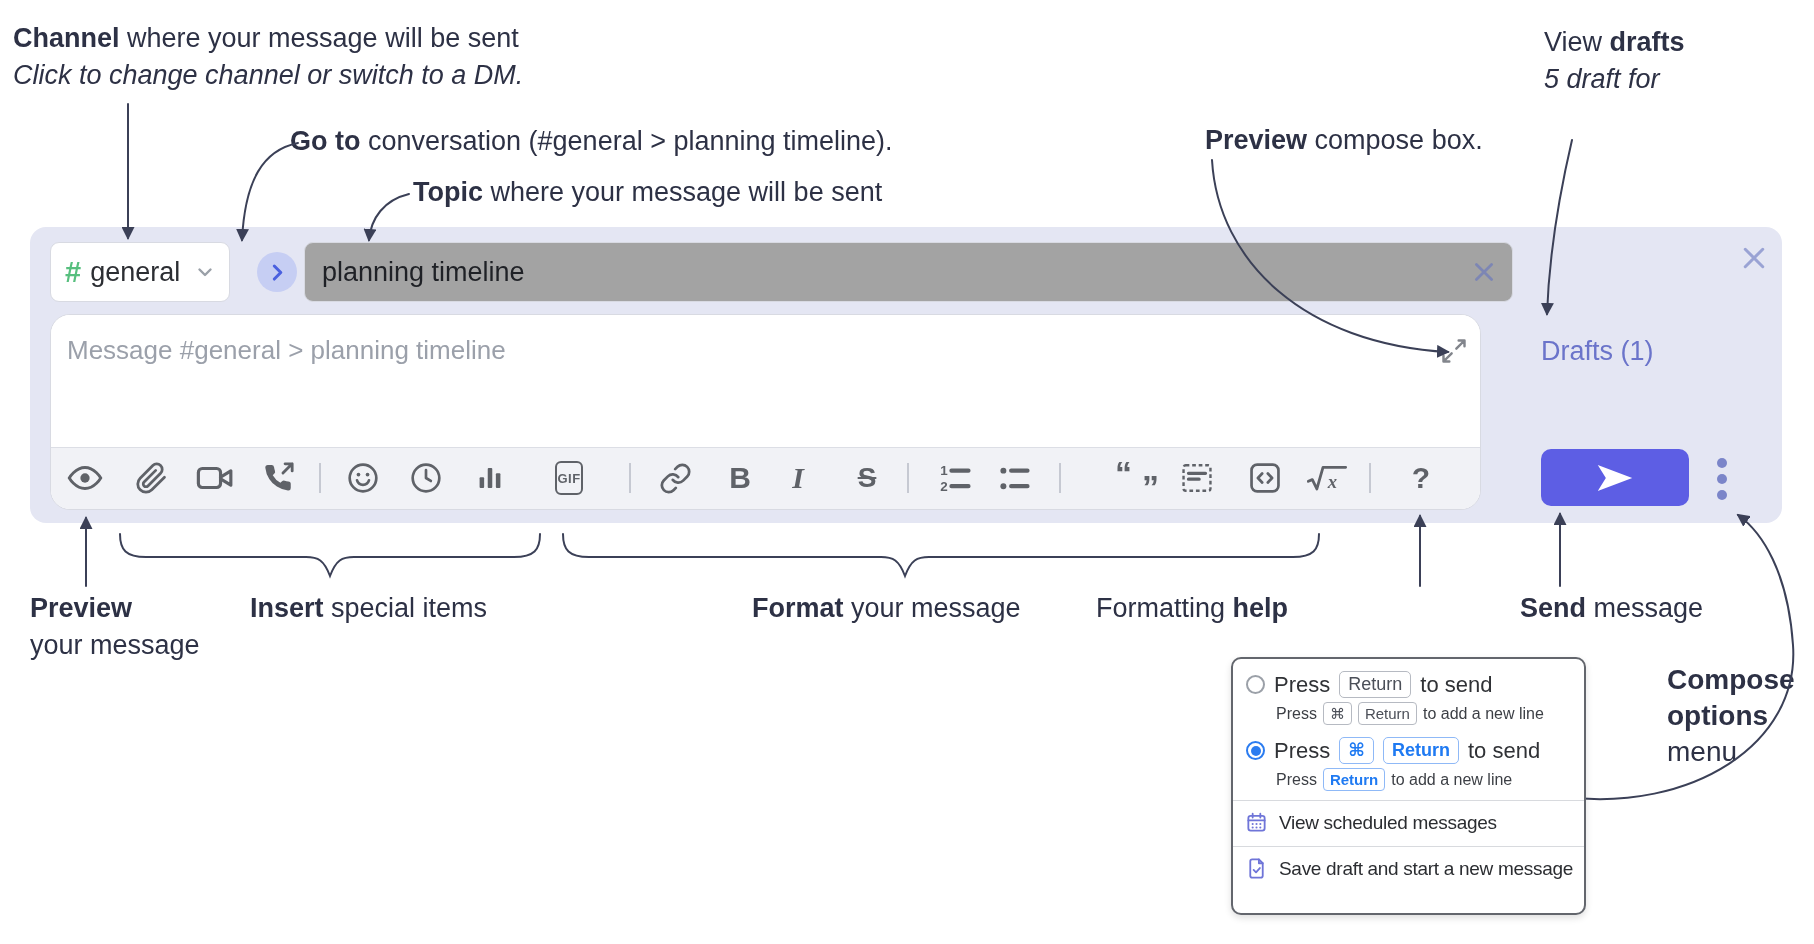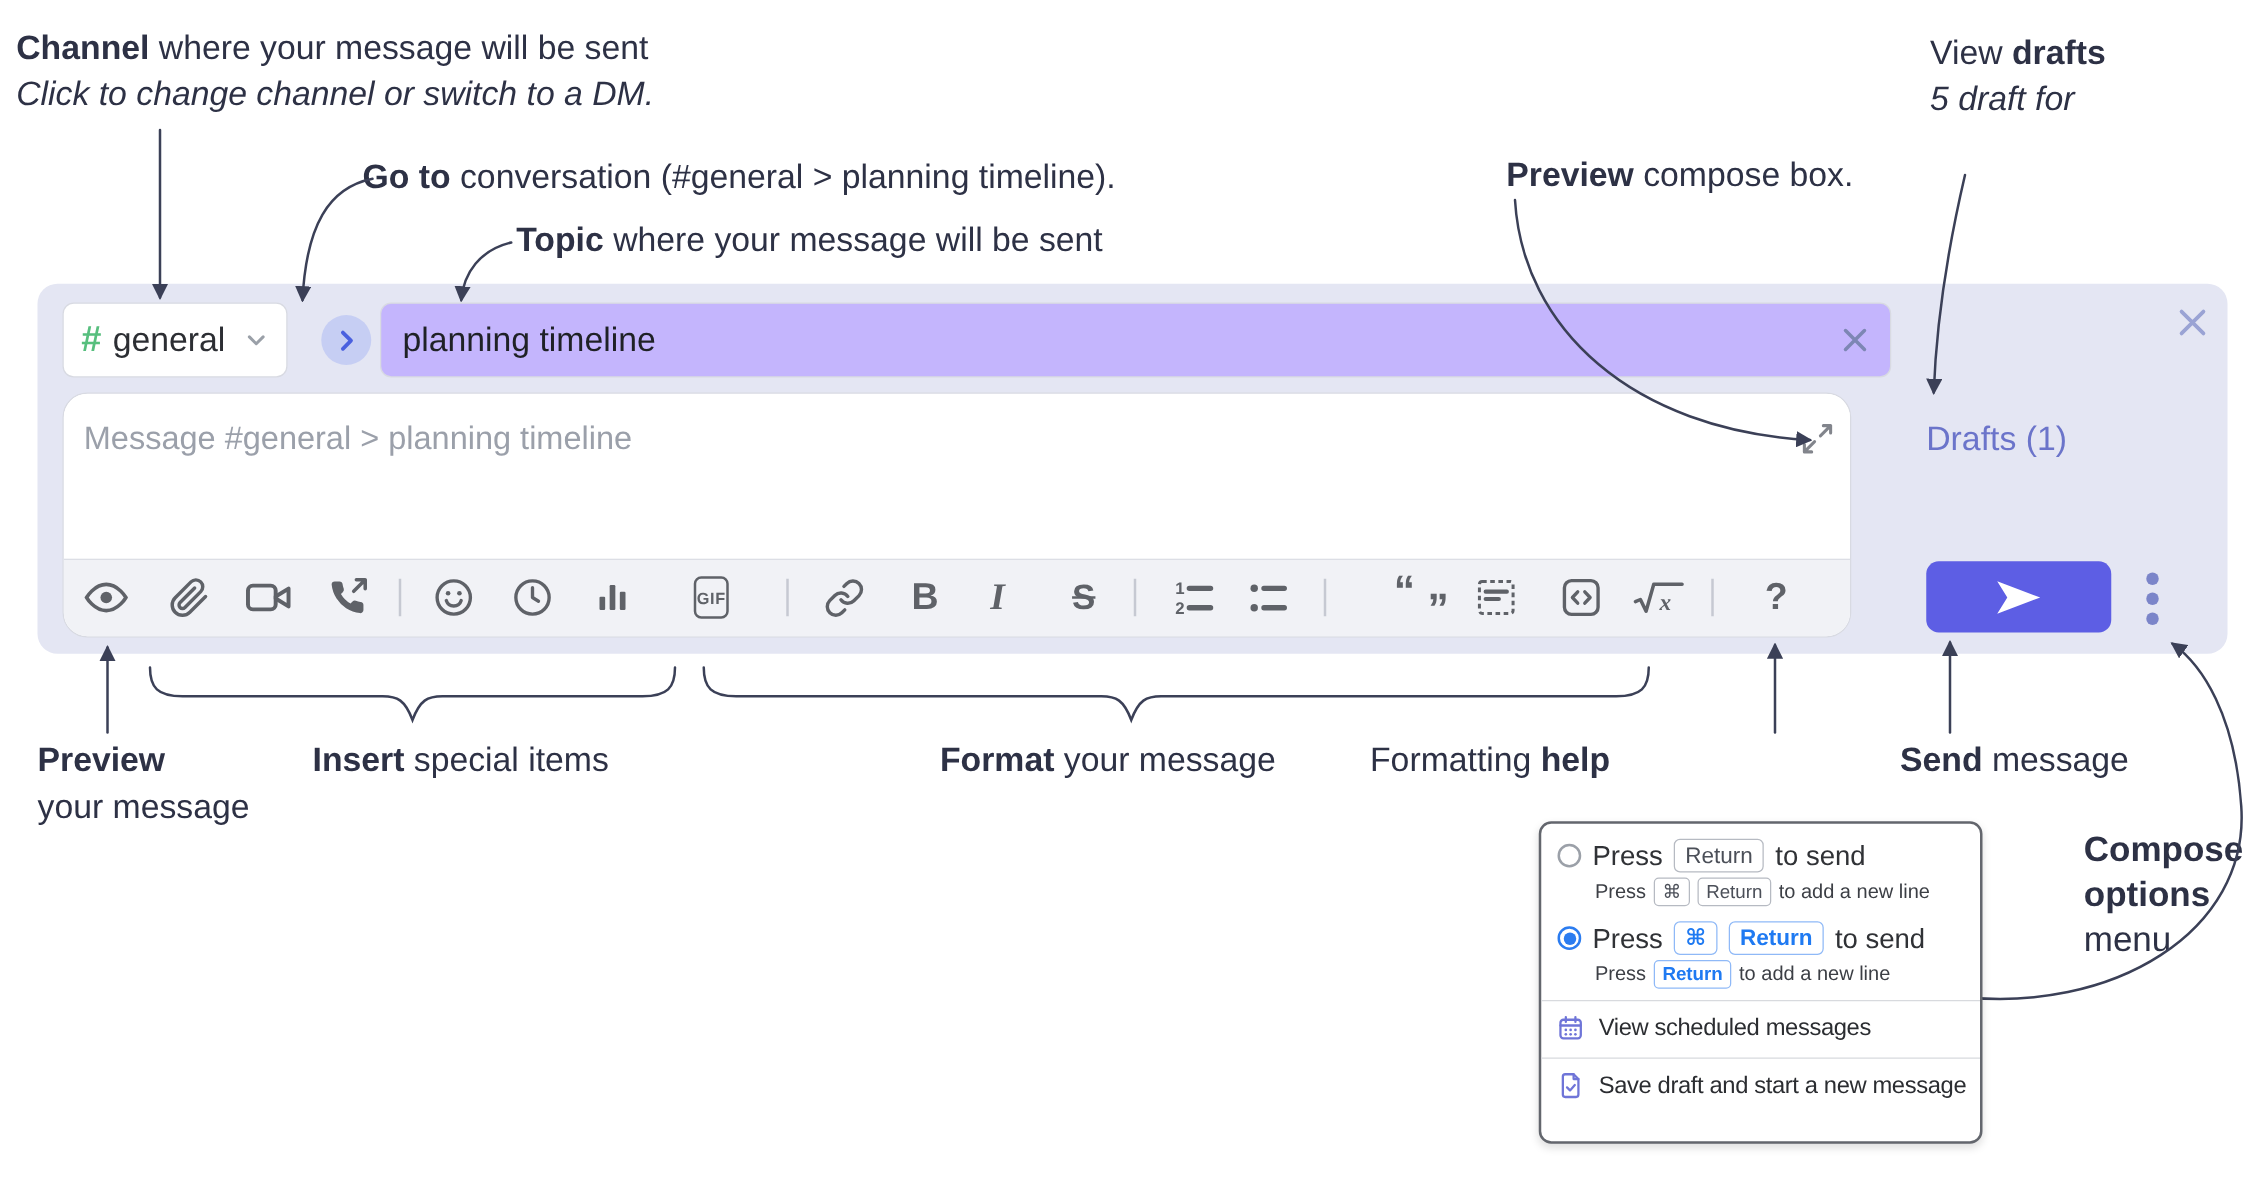--- a/index.html
+++ b/index.html
@@ -15,21 +15,21 @@
   
   .box{position:absolute;left:30px;top:227px;width:1752px;height:296px;background:#e4e6f3;border-radius:16px;z-index:1;}
   .pill{position:absolute;left:20px;top:15px;width:180px;height:60px;background:#fff;border:1px solid #d8dae2;border-radius:9px;
         display:flex;align-items:center;padding:0 12px 0 14px;box-sizing:border-box;cursor:pointer;}
   .hash{color:#57bf7e;font-weight:700;font-size:29px;margin-right:9px;}
   .pillname{font-size:27px;color:#2c2e33;}
   .pill svg{margin-left:auto;}
   .gotobtn{position:absolute;left:227px;top:25px;width:40px;height:40px;border-radius:50%;background:#c6cef3;border:none;
            display:flex;align-items:center;justify-content:center;cursor:pointer;padding:0;}
   .topicwrap{position:absolute;left:274px;top:15px;width:1209px;height:60px;}
-  .topic{width:100%;height:100%;background:#c4b5fd;border:1px solid #d8dae2;border-radius:9px;box-sizing:border-box;
+  .topic{width:100%;height:100%;background:#a3a3a3;border:1px solid #d8dae2;border-radius:9px;box-sizing:border-box;
          font-size:27px;color:#1f2126;padding:0 60px 0 17px;outline:none;font-family:inherit;}
   .cleartopic{position:absolute;right:16px;top:17px;width:26px;height:26px;border:none;background:none;cursor:pointer;padding:0;}
   .closex{position:absolute;right:13px;top:16px;width:30px;height:30px;border:none;background:none;cursor:pointer;padding:0;}
   .msgwrap{position:absolute;left:20px;top:87px;width:1431px;height:196px;background:#fff;border:1px solid #d8dae2;
            border-radius:20px;box-sizing:border-box;overflow:hidden;}
   .msg{display:block;width:100%;height:132px;border:none;outline:none;resize:none;box-sizing:border-box;
        font-family:inherit;font-size:26px;color:#33363c;padding:20px 60px 0 16px;}
   .msg::placeholder{color:#9ba0aa;opacity:1;}
   .expandbtn{position:absolute;right:12px;top:22px;width:28px;height:28px;border:none;background:none;cursor:pointer;padding:0;}
   .tbar{position:absolute;left:0;top:132px;width:100%;height:64px;background:#f1f2f6;border-top:1px solid #dcdee5;}

